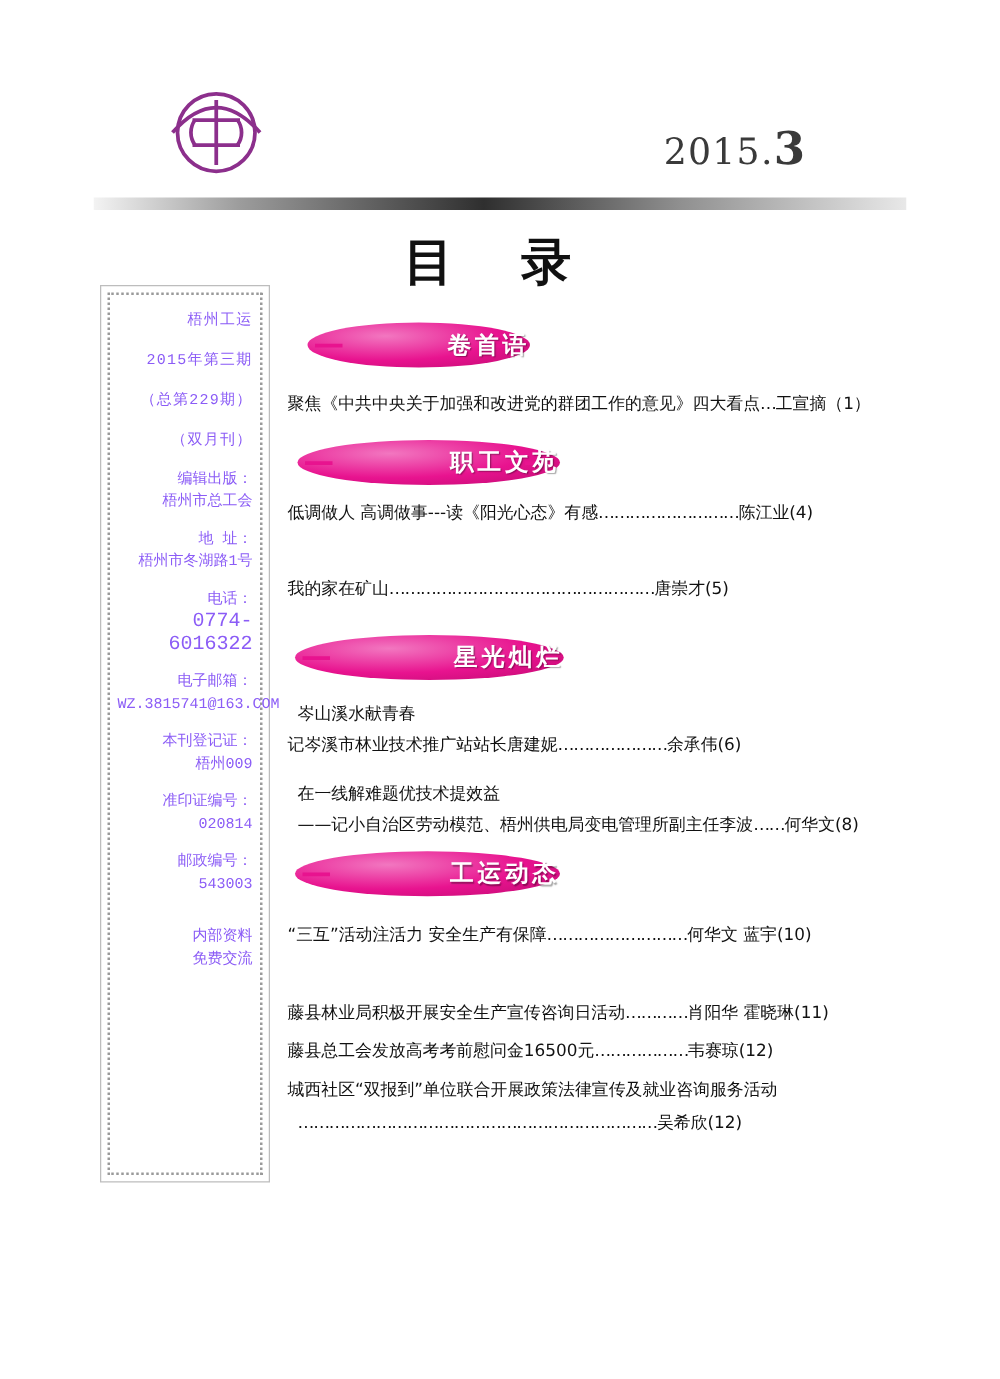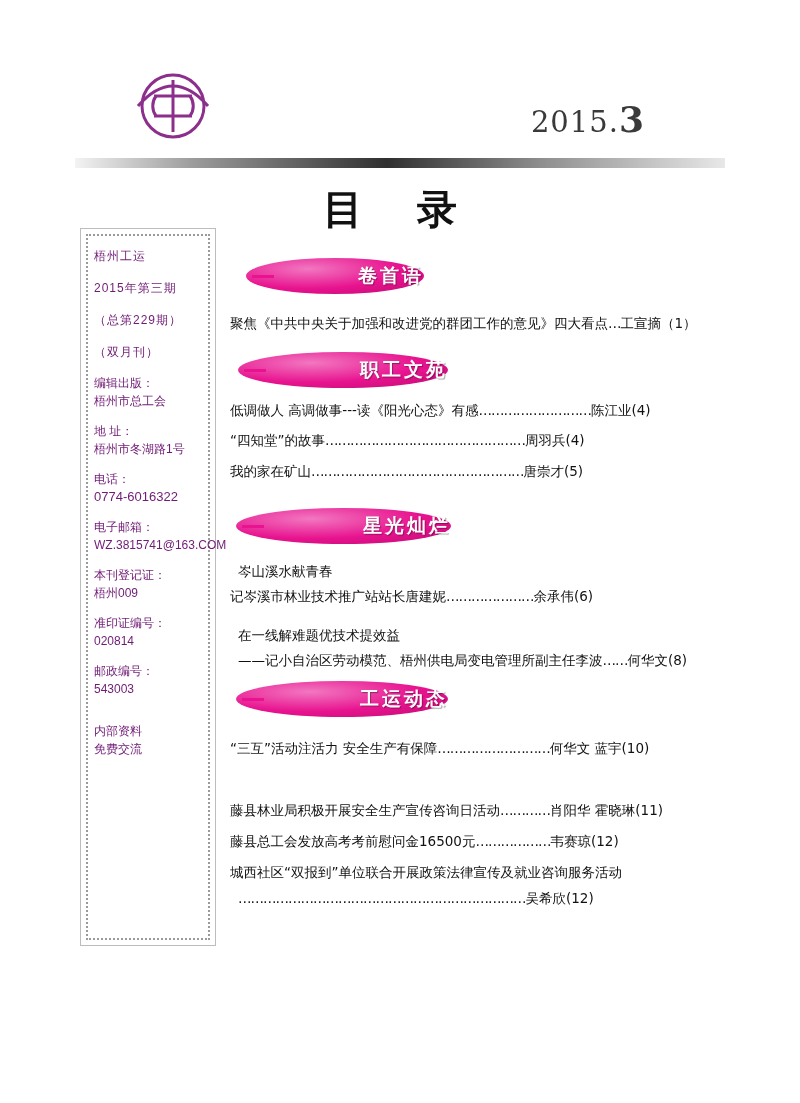--- a/index.html
+++ b/index.html
@@ -88,31 +88,31 @@
     position: absolute;
     left: 5px;
     top: 5px;
     right: 5px;
     bottom: 5px;
     border: 2px dotted #9a9a9a;
     box-sizing: border-box;
     padding: 10px 6px;
   }
   .sb-block {
-    text-align: left;
-    color: #701a75;
+    text-align: right;
+    color: #8b5cf6;
     font-size: 12px;
     line-height: 20px;
-    font-family: Liberation Sans, sans-serif;
+    font-family: Liberation Mono, monospace;
   }
   .sb-block.tight { line-height: 18px; }
   .sb-gap { height: 12px; }
   .sb-line { letter-spacing: 1px; }
   .sb-mail { font-size: 12px; letter-spacing: 0px; }
-  .sb-phone { font-size: 13px; letter-spacing: 0px; }
+  .sb-phone { font-size: 16px; letter-spacing: 0px; }
 
   
   .banner {
     position: absolute;
     height: 36px;
     display: flex;
     align-items: center;
     justify-content: flex-end;
   }
   .banner .oval {
@@ -237,23 +237,20 @@
 
   <div class="banner" style="left:238px; top:352px; width:210px;">
     <div class="oval"></div>
     <div class="dash-l"></div>
     <div class="dash-r"></div>
     <div class="btext">职工文苑</div>
   </div>
   <div class="entry" style="left:230px; top:400px;">
     <span>低调做人 高调做事---读《阳光心态》有感</span><span class="dots">………………………</span><span>陈江业(4)</span>
   </div>
-  <div class="entry" style="left:230px; top:430px;">
-    <span>“四知堂”的故事</span><span class="dots">…………………………………………</span><span>周羽兵(4)</span>
-  </div>
   <div class="entry" style="left:230px; top:461px;">
     <span>我的家在矿山</span><span class="dots">……………………………………………</span><span>唐崇才(5)</span>
   </div>
 
   <div class="banner" style="left:236px; top:508px; width:215px;">
     <div class="oval"></div>
     <div class="dash-l"></div>
     <div class="dash-r"></div>
     <div class="btext">星光灿烂</div>
   </div>

